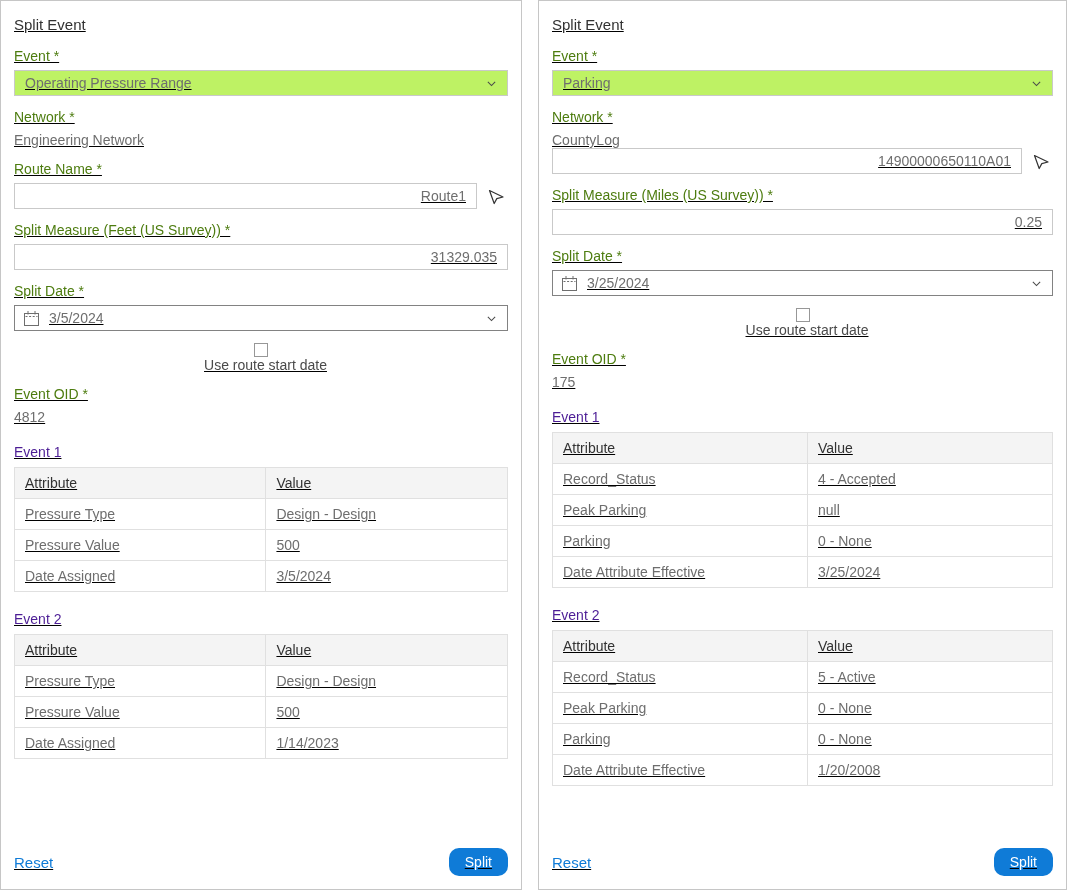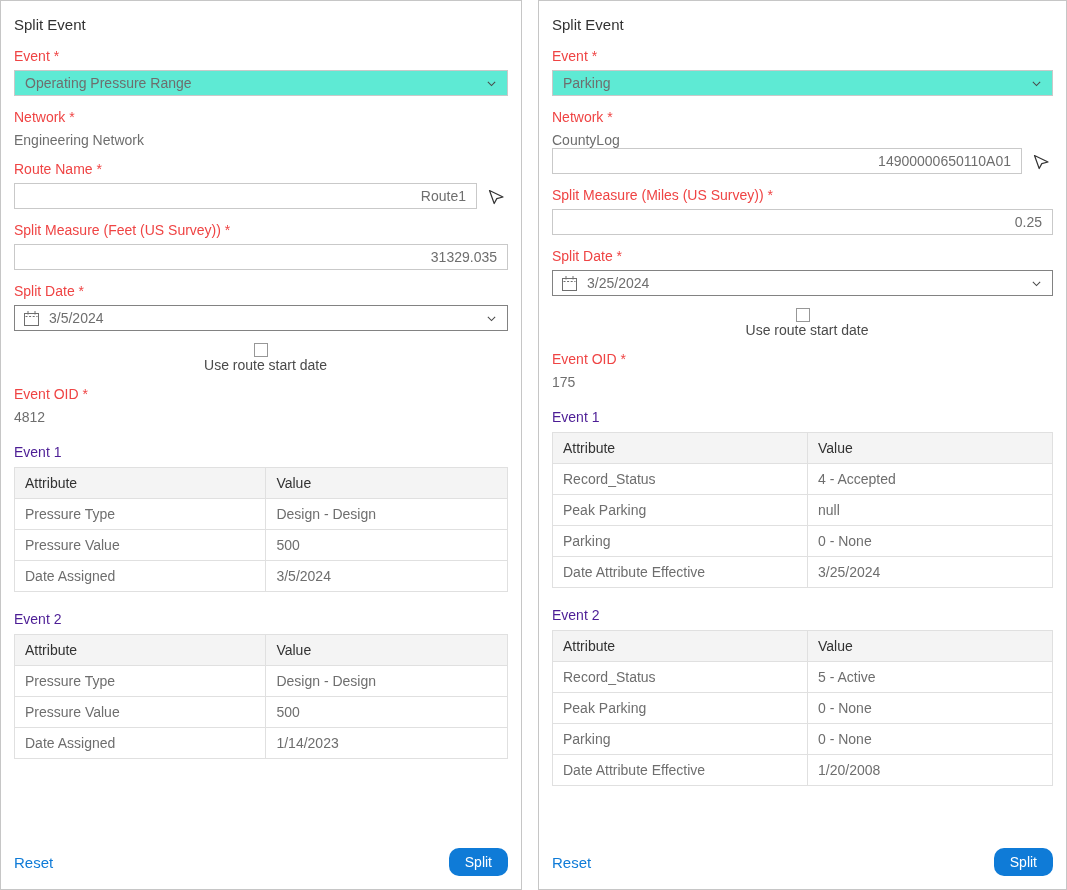--- a/index.html
+++ b/index.html
@@ -1,41 +1,41 @@
 <!DOCTYPE html>
 <html><head>
 <meta charset="utf-8">
 <style>
   * { box-sizing: border-box; }
   html,body { margin:0; padding:0; background:#ffffff; }
   body {
     width:1067px; height:890px;
     font-family:"Liberation Sans", sans-serif;
   }
-  .wrap { display:flex; gap:16px; width:1067px; height:762px; }
+  .wrap { display:flex; gap:16px; width:1067px; height:762px;text-decoration:underline; }
   .panel {
     background:#fff;
     border:1px solid #c6c6c6;
     display:flex; flex-direction:column;
     padding:13px;
     height:890px;
   }
   .panel.left  { width:522px; }
   .panel.right { width:529px; }
 
   .panel-title { font-size:15px; color:#323232; margin:2px 0 2px; }
 
-  .field-label { font-size:14px; color:#ef4444; margin:13px 0 6px; }
+  .field-label { font-size:14px; color:#4d7c0f; margin:13px 0 6px; }
   .static-value { font-size:14px; color:#6e6e6e; margin:1px 0 0; }
 
   .selectbox {
     height:26px; border:1px solid #c9c9c9;
     display:flex; align-items:center; justify-content:space-between;
     padding:0 9px 0 10px; color:#6e6e6e; font-size:14px; cursor:pointer;
-    background:#5eead4;
+    background:#bef264;
   }
 
   .text-input {
     height:26px; width:100%;
     border:1px solid #c9c9c9; padding:0 10px;
     color:#6e6e6e; font-size:14px; font-family:inherit;
     outline:none; background:#fff;text-align:right;
   }
   .route-row { display:flex; align-items:center; }
   .route-row .text-input { flex:1; }

